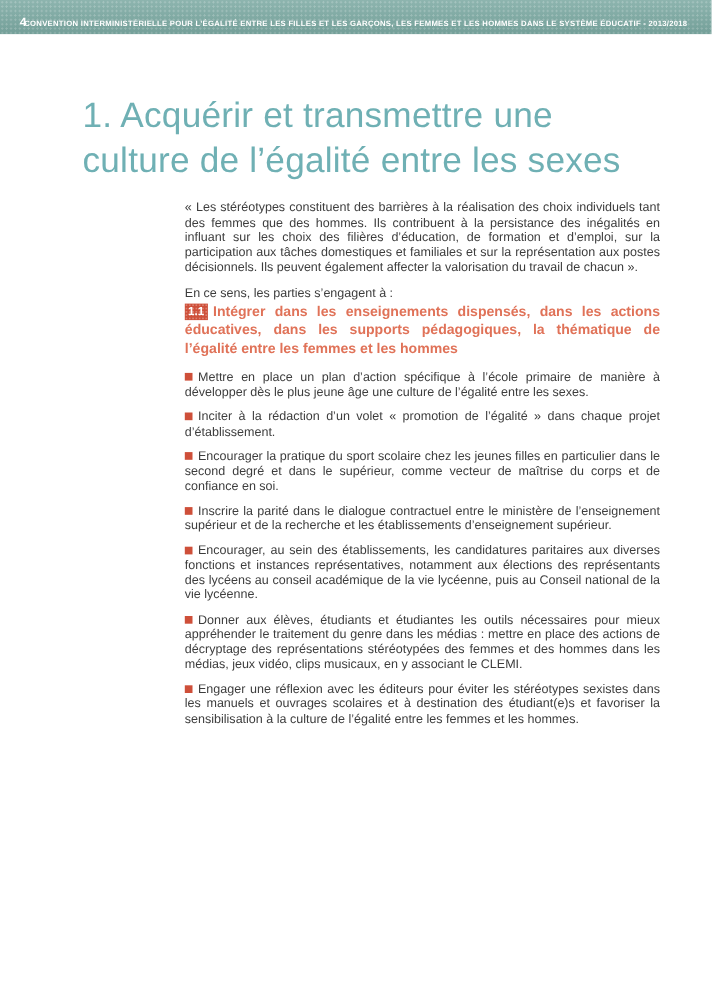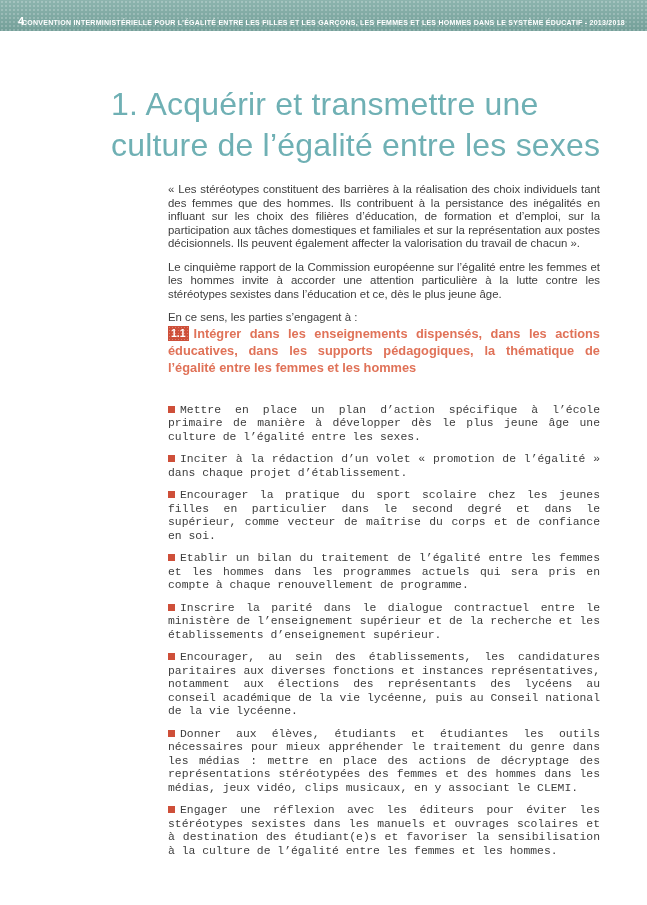--- a/index.html
+++ b/index.html
@@ -32,21 +32,21 @@
     left:0; right:0; bottom:5px;
     text-align:center;
     color:#ffffff;
     font-size:7px;
     font-weight:bold;
     letter-spacing:0.25px;
     white-space:nowrap;
   }
   
   .chapter-title{
-    margin:53px 0 0 111px;
+    margin:53px 0 0 75px;
     color:#6fb0b4;
     font-size:32px;
     font-weight:normal;
     line-height:41px;
     letter-spacing:0.2px;
   }
   
   .content{
     margin:17px 0 0 168px;
     width:432px;
@@ -74,21 +74,21 @@
     background-size:3px 3px;
     color:#ffffff;
     font-size:10.5px;
     font-weight:bold;
     line-height:12px;
     padding:1px 3px 2px 3px;
     margin-right:5px;
     vertical-align:1px;
   }
   
-  .bullets{margin-top:28px;font-family:Liberation Mono, monospace;}
+  .bullets{margin-top:12px;}
   .bullets p{margin:0 0 9px 0;}
   .sq{
     display:inline-block;
     width:7px;height:7px;
     background:#ce4f39;
     margin-right:5px;
   }
 </style>
 </head>
 <body>
@@ -101,31 +101,29 @@
   </div>
 
   <h1 class="chapter-title"><span>1. Acquérir et transmettre une</span><br>
     <span>culture de l’égalité entre les sexes</span>
   </h1>
 
   <div class="content">
 
     <p>« Les stéréotypes constituent des barrières à la réalisation des choix individuels tant des femmes que des hommes. Ils contribuent à la persistance des inégalités en influant sur les choix des filières d’éducation, de formation et d’emploi, sur la participation aux tâches domestiques et familiales et sur la représentation aux postes décisionnels. Ils peuvent également affecter la valorisation du travail de chacun ».</p>
 
-    <p>Le cinquième rapport de la Commission européenne sur l’égalité entre les femmes et les hommes invite à accorder une attention particulière à la lutte contre les stéréotypes sexistes dans l’éducation et ce, dès le plus jeune âge.</p>
 
     <p class="lead-in">En ce sens, les parties s’engagent à :</p>
 
     <p class="section-heading"><span class="badge">1.1</span><span>Intégrer dans les enseignements dispensés, dans les actions éducatives, dans les supports pédagogiques, la thématique de l’égalité entre les femmes et les hommes</span></p>
 
     <div class="bullets">
       <p><span class="sq"></span><span>Mettre en place un plan d’action spécifique à l’école primaire de manière à développer dès le plus jeune âge une culture de l’égalité entre les sexes.</span></p>
       <p><span class="sq"></span><span>Inciter à la rédaction d’un volet « promotion de l’égalité » dans chaque projet d’établissement.</span></p>
       <p><span class="sq"></span><span>Encourager la pratique du sport scolaire chez les jeunes filles en particulier dans le second degré et dans le supérieur, comme vecteur de maîtrise du corps et de confiance en soi.</span></p>
-      <p><span class="sq"></span><span>Etablir un bilan du traitement de l’égalité entre les femmes et les hommes dans les programmes actuels qui sera pris en compte à chaque renouvellement de programme.</span></p>
       <p><span class="sq"></span><span>Inscrire la parité dans le dialogue contractuel entre le ministère de l’enseignement supérieur et de la recherche et les établissements d’enseignement supérieur.</span></p>
       <p><span class="sq"></span><span>Encourager, au sein des établissements, les candidatures paritaires aux diverses fonctions et instances représentatives, notamment aux élections des représentants des lycéens au conseil académique de la vie lycéenne, puis au Conseil national de la vie lycéenne.</span></p>
       <p><span class="sq"></span><span>Donner aux élèves, étudiants et étudiantes les outils nécessaires pour mieux appréhender le traitement du genre dans les médias : mettre en place des actions de décryptage des représentations stéréotypées des femmes et des hommes dans les médias, jeux vidéo, clips musicaux, en y associant le CLEMI.</span></p>
       <p><span class="sq"></span><span>Engager une réflexion avec les éditeurs pour éviter les stéréotypes sexistes dans les manuels et ouvrages scolaires et à destination des étudiant(e)s et favoriser la sensibilisation à la culture de l’égalité entre les femmes et les hommes.</span></p>
     </div>
 
   </div>
 
 </div>
 

